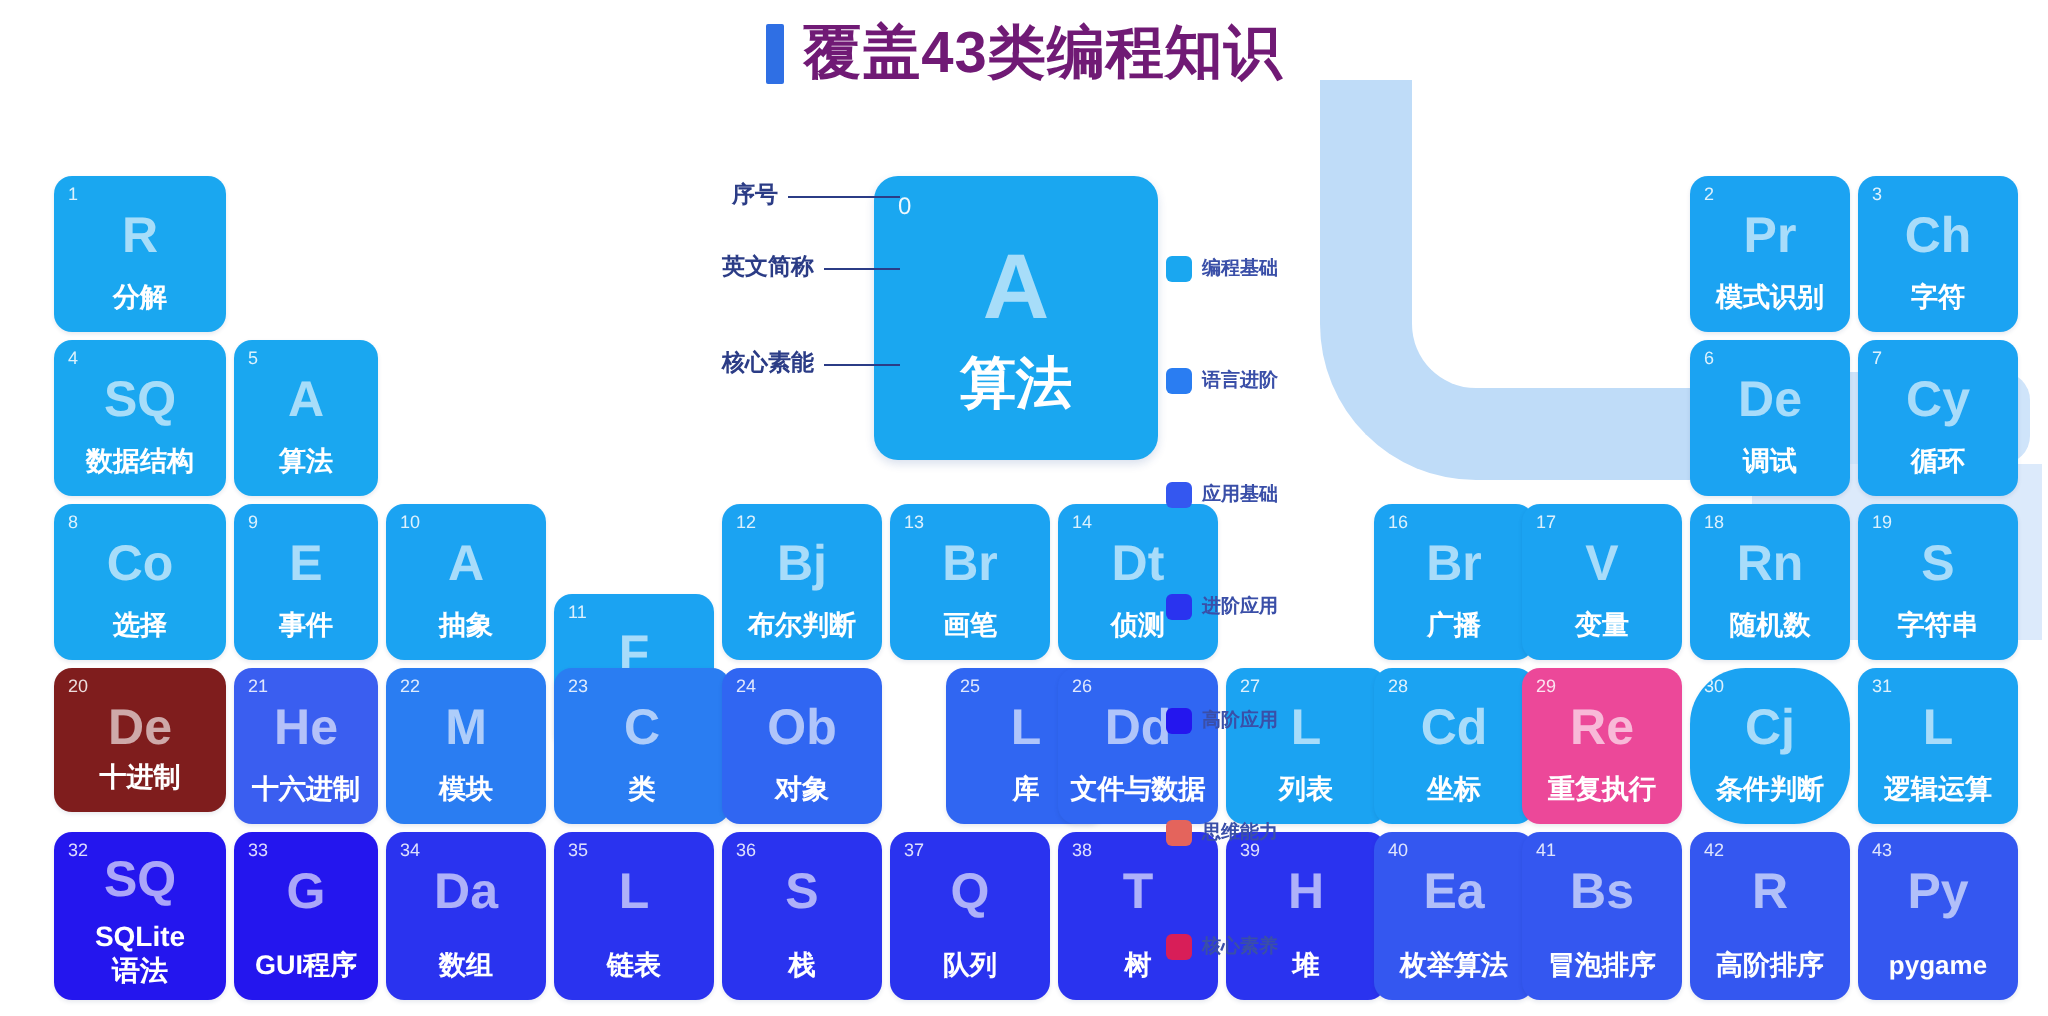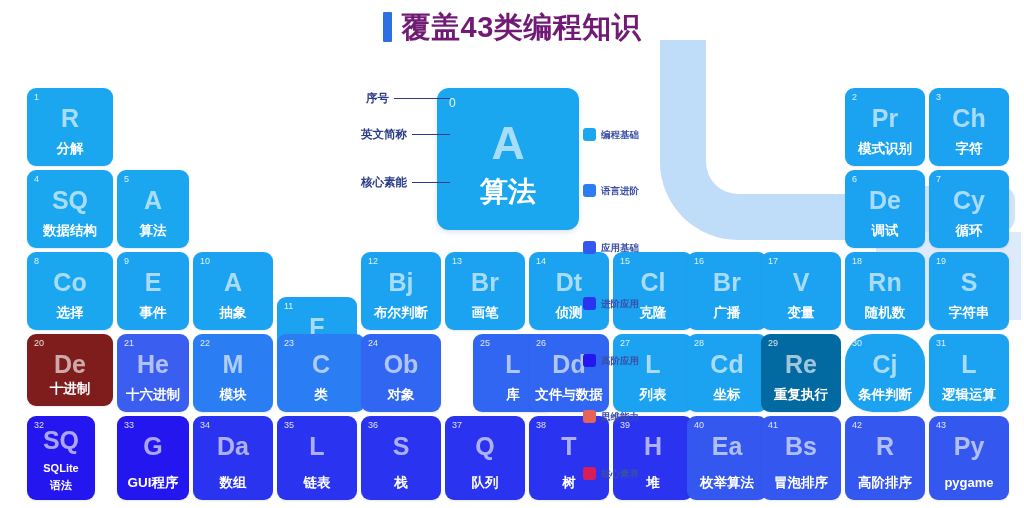--- a/index.html
+++ b/index.html
@@ -234,25 +234,20 @@
       <div class="tile" style="left: 445px; top: 252px; width: 80px; height: 78px; background: rgb(27, 163, 242);">
         <span class="num">13</span>
         <span class="sym">Br</span>
         <span class="name">画笔</span>
       </div>
       <div class="tile" style="left: 529px; top: 252px; width: 80px; height: 78px; background: rgb(27, 163, 242);">
         <span class="num">14</span>
         <span class="sym">Dt</span>
         <span class="name">侦测</span>
       </div>
-      <div class="tile" style="left: 613px; top: 252px; width: 80px; height: 78px; background: rgb(27, 163, 242);">
-        <span class="num">15</span>
-        <span class="sym">Cl</span>
-        <span class="name">克隆</span>
-      </div>
       <div class="tile" style="left: 687px; top: 252px; width: 80px; height: 78px; background: rgb(27, 163, 242);">
         <span class="num">16</span>
         <span class="sym">Br</span>
         <span class="name">广播</span>
       </div>
       <div class="tile" style="left: 761px; top: 252px; width: 80px; height: 78px; background: rgb(27, 163, 242);">
         <span class="num">17</span>
         <span class="sym">V</span>
         <span class="name">变量</span>
       </div>
@@ -304,39 +299,39 @@
       <div class="tile" style="left: 613px; top: 334px; width: 80px; height: 78px; background: rgb(27, 163, 242);">
         <span class="num">27</span>
         <span class="sym">L</span>
         <span class="name">列表</span>
       </div>
       <div class="tile" style="left: 687px; top: 334px; width: 80px; height: 78px; background: rgb(27, 163, 242);">
         <span class="num">28</span>
         <span class="sym">Cd</span>
         <span class="name">坐标</span>
       </div>
-      <div class="tile" style="left: 761px; top: 334px; width: 80px; height: 78px; background: #0369a1;">
+      <div class="tile" style="left: 761px; top: 334px; width: 80px; height: 78px; background: #ec4899;">
         <span class="num">29</span>
         <span class="sym">Re</span>
         <span class="name">重复执行</span>
       </div>
       <div class="tile" style="left: 845px; top: 334px; width: 80px; height: 78px; background: rgb(27, 163, 242); border-radius: 28px;">
         <span class="num">30</span>
         <span class="sym">Cj</span>
         <span class="name">条件判断</span>
       </div>
       <div class="tile" style="left: 929px; top: 334px; width: 80px; height: 78px; background: rgb(27, 163, 242);">
         <span class="num">31</span>
         <span class="sym">L</span>
         <span class="name">逻辑运算</span>
       </div>
-      <div class="tile two-line" style="left: 27px; top: 416px; width: 68px; height: 84px; background: rgb(36, 22, 238);">
+      <div class="tile two-line" style="left: 27px; top: 416px; width: 86px; height: 84px; background: rgb(36, 22, 238);">
         <span class="num">32</span>
         <span class="sym">SQ</span>
-        <span class="name" style="font-size: 11px;">SQLite<br>语法</span>
+        <span class="name" style="font-size: 14px;">SQLite<br>语法</span>
       </div>
       <div class="tile" style="left: 117px; top: 416px; width: 72px; height: 84px; background: rgb(36, 22, 238);">
         <span class="num">33</span>
         <span class="sym">G</span>
         <span class="name">GUI程序</span>
       </div>
       <div class="tile" style="left: 193px; top: 416px; width: 80px; height: 84px; background: rgb(42, 51, 239);">
         <span class="num">34</span>
         <span class="sym">Da</span>
         <span class="name">数组</span>

